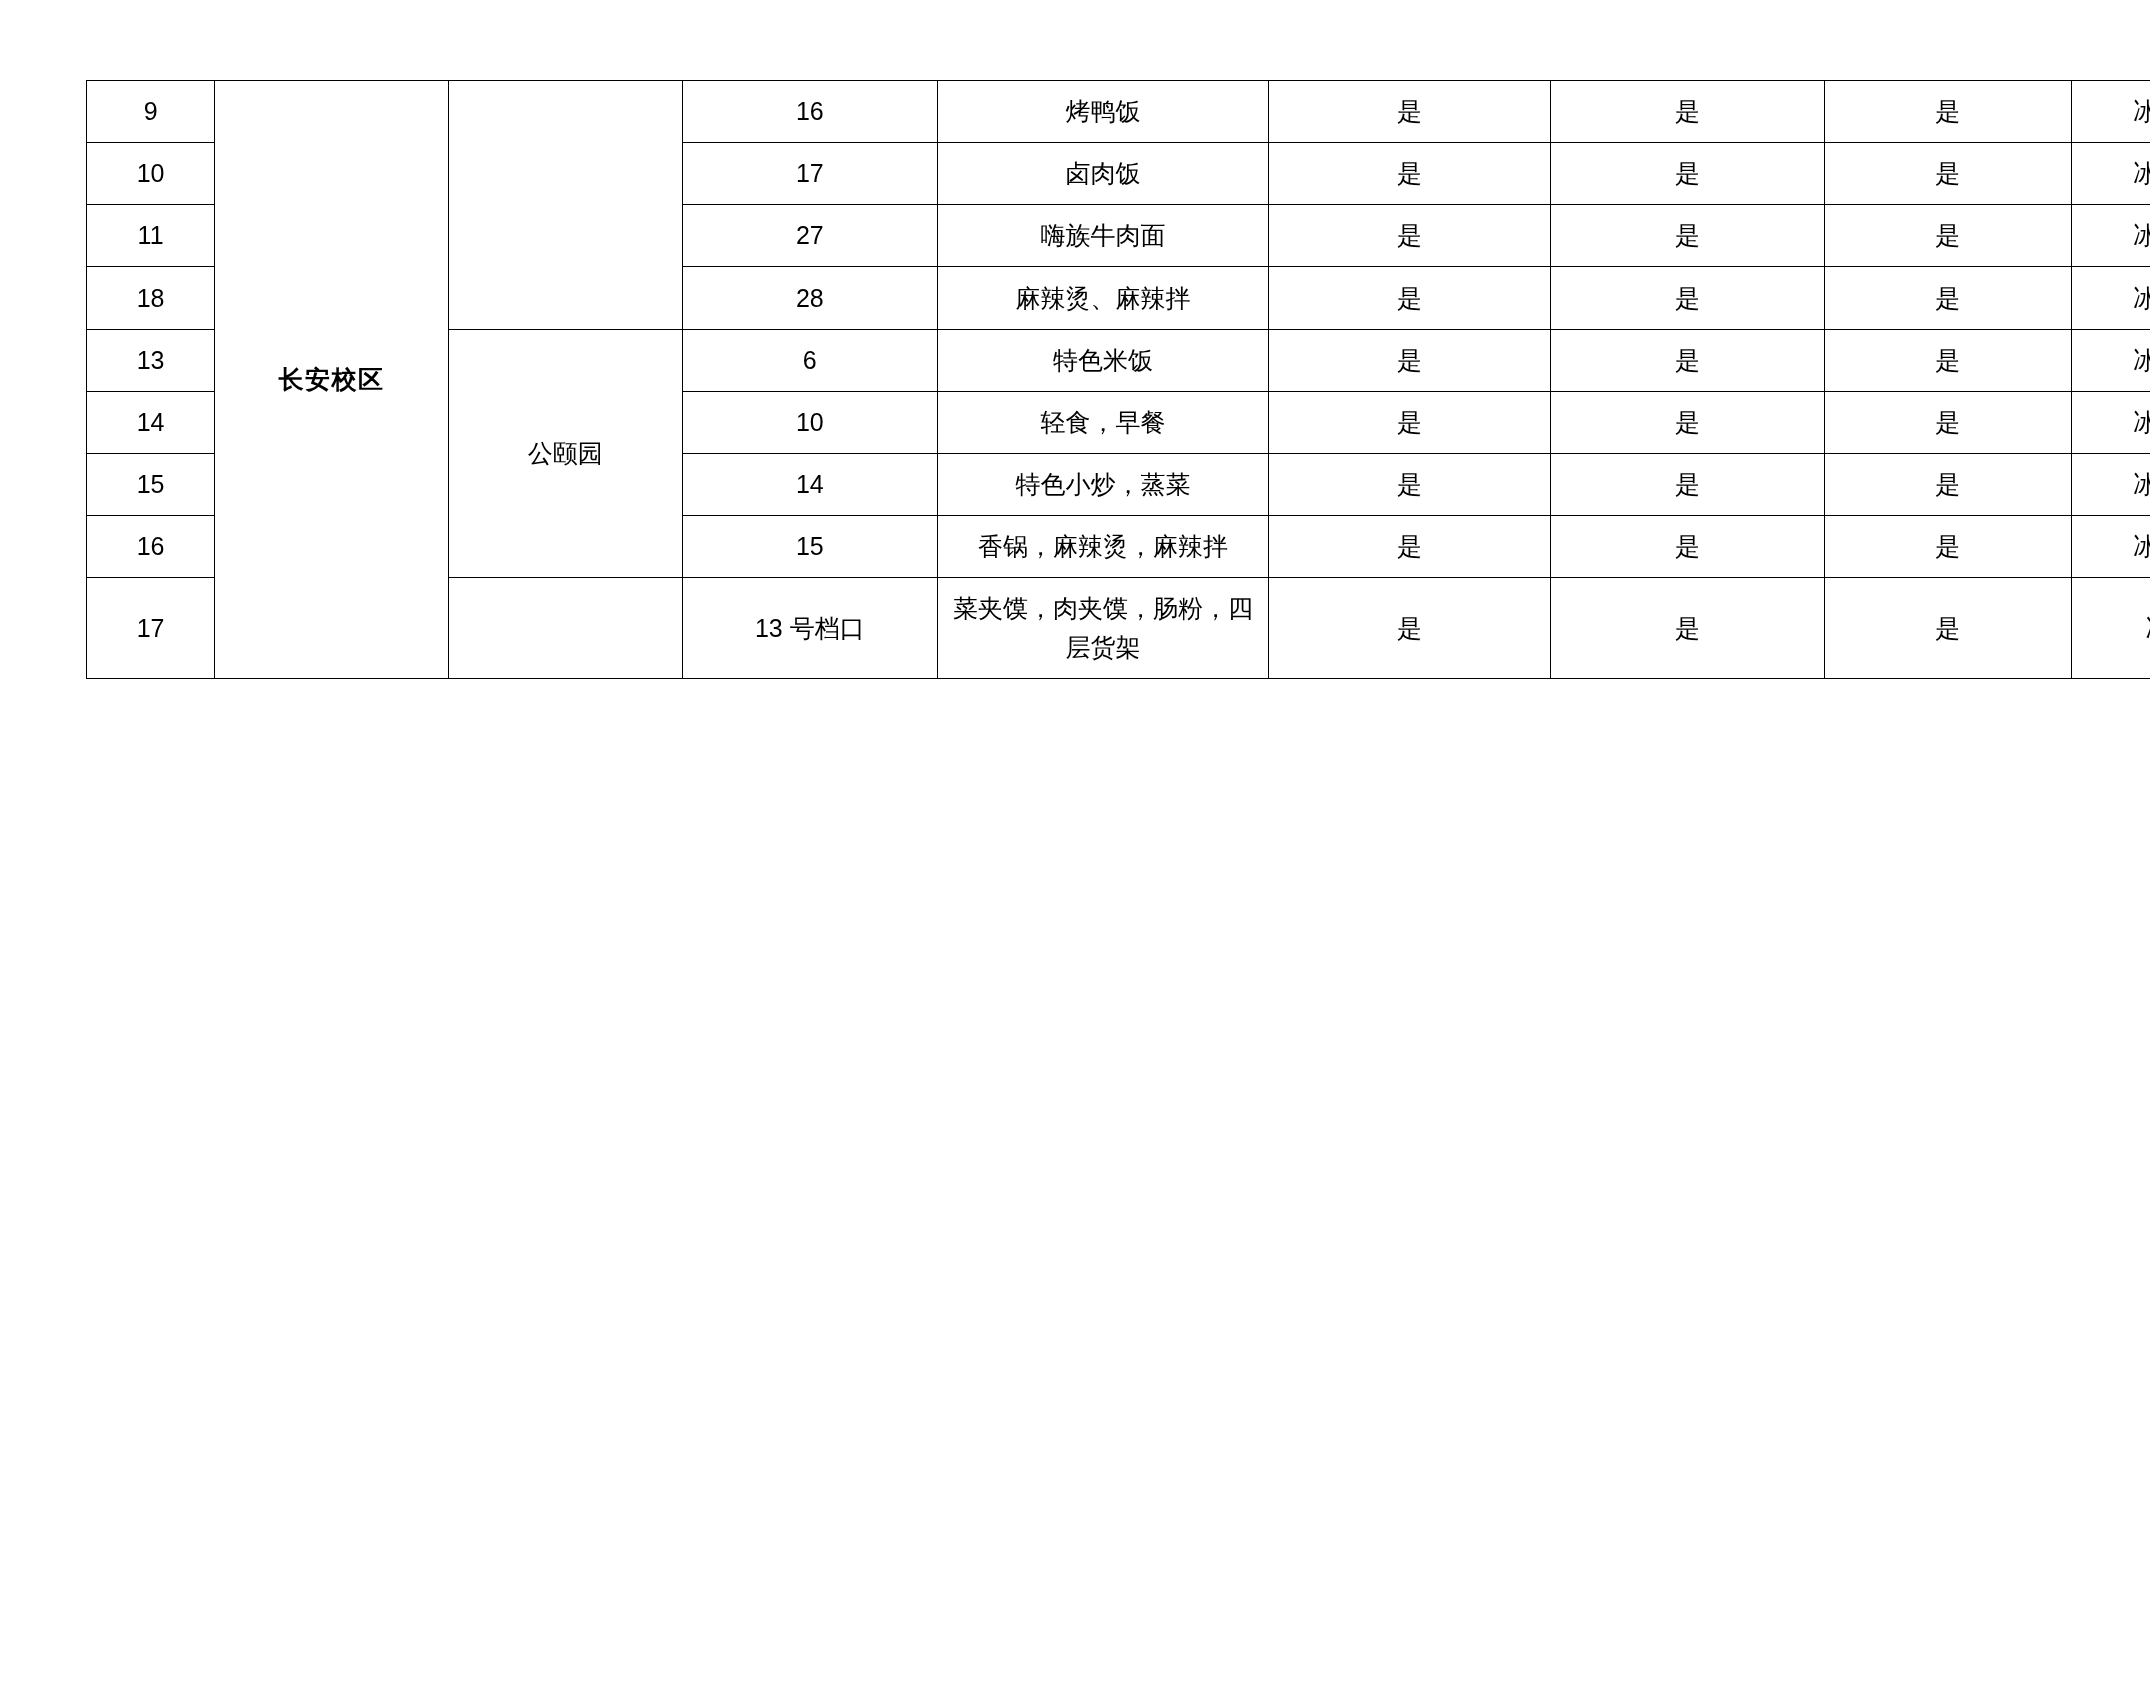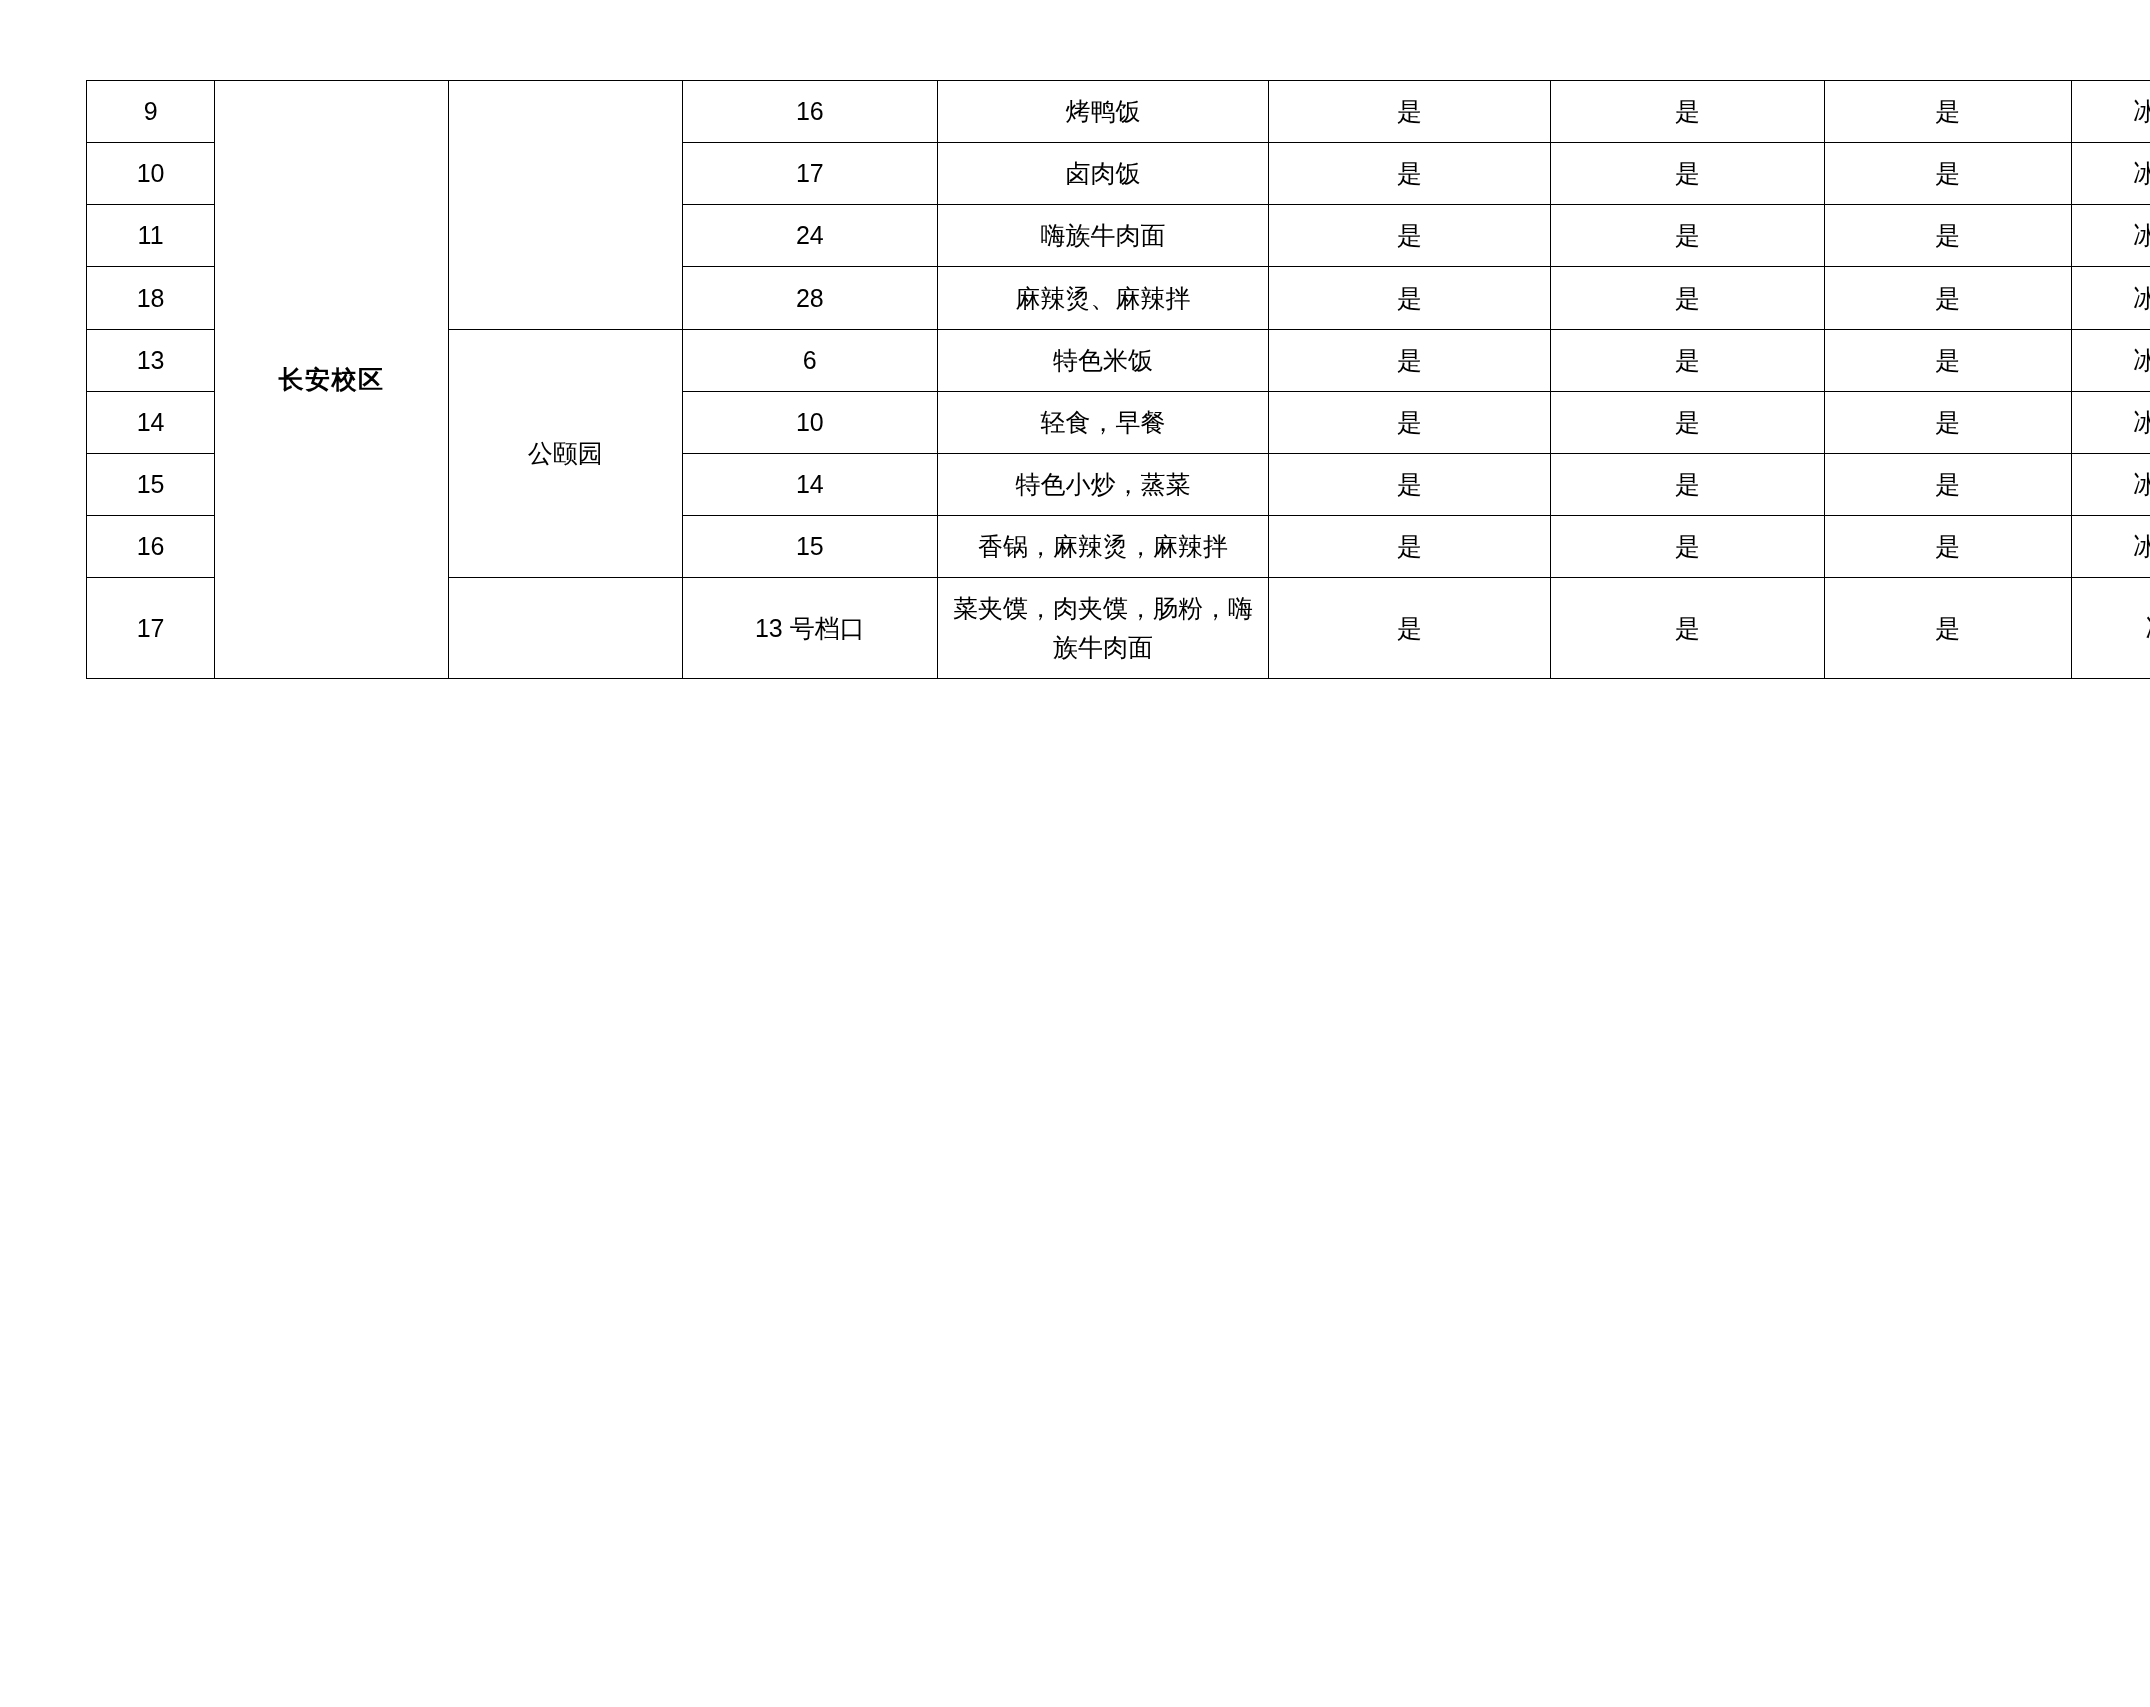--- a/index.html
+++ b/index.html
@@ -76,21 +76,21 @@
         <td class="c-idx">10</td>
         <td class="c-stall">17</td>
         <td class="c-name">卤肉饭</td>
         <td class="c-y1">是</td>
         <td class="c-y2">是</td>
         <td class="c-y3">是</td>
         <td class="c-equip equip-cell">冰柜、操作台、调料柜、炉灶、四层货架</td>
       </tr>
       <tr>
         <td class="c-idx">11</td>
-        <td class="c-stall">24</td>
+        <td class="c-stall">27</td>
         <td class="c-name">嗨族牛肉面</td>
         <td class="c-y1">是</td>
         <td class="c-y2">是</td>
         <td class="c-y3">是</td>
         <td class="c-equip equip-cell">冰柜、操作台、调料柜、炉灶、四层货架</td>
       </tr>
       <tr>
         <td class="c-idx">18</td>
         <td class="c-stall">28</td>
         <td class="c-name">麻辣烫、麻辣拌</td>
@@ -133,21 +133,21 @@
         <td class="c-name">香锅，麻辣烫，麻辣拌</td>
         <td class="c-y1">是</td>
         <td class="c-y2">是</td>
         <td class="c-y3">是</td>
         <td class="c-equip equip-cell">冰柜、操作台、调料柜、炉灶、四层货架</td>
       </tr>
       <tr>
         <td class="c-idx">17</td>
         <td class="c-area"></td>
         <td class="c-stall nowrap">13 号档口</td>
-        <td class="c-name">菜夹馍，肉夹馍，肠粉，嗨族牛肉面</td>
+        <td class="c-name">菜夹馍，肉夹馍，肠粉，四层货架</td>
         <td class="c-y1">是</td>
         <td class="c-y2">是</td>
         <td class="c-y3">是</td>
         <td class="c-equip equip-cell">冰柜，冷藏柜，操作台，调料柜，货架</td>
       </tr>
     </tbody>
   </table>
 </div>
 
 

